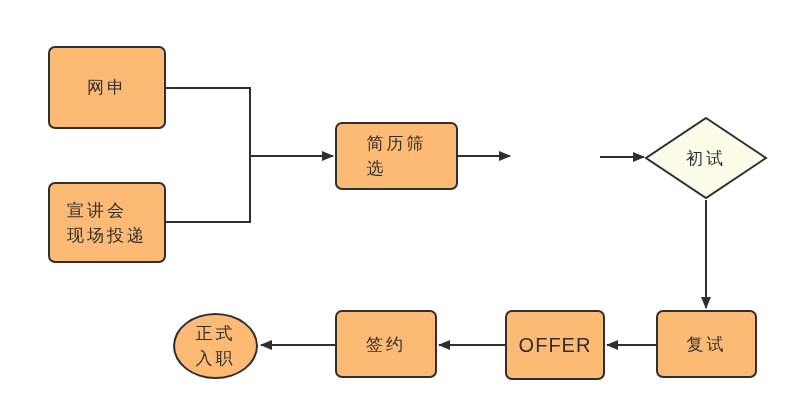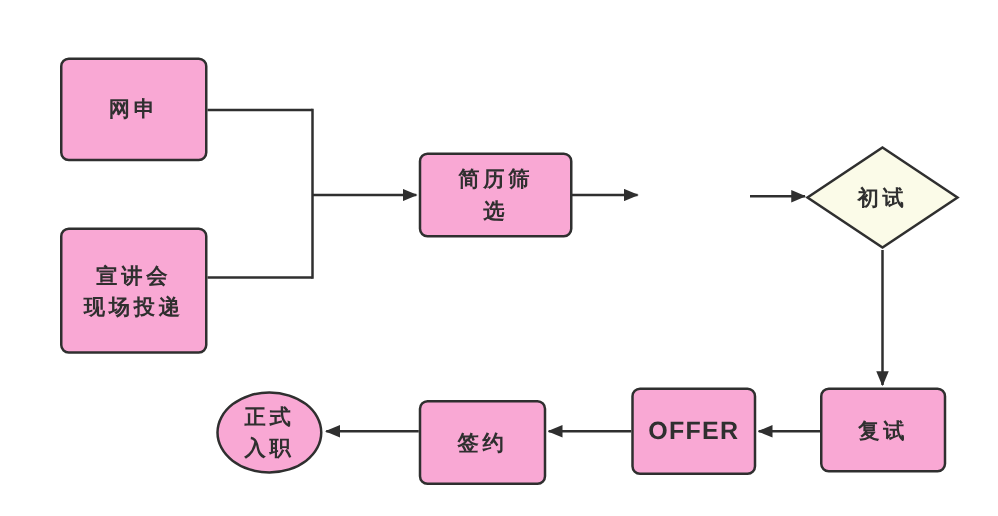--- a/index.html
+++ b/index.html
@@ -3,35 +3,35 @@
 <meta charset="utf-8">
 <style>
   html,body{margin:0;padding:0;background:#ffffff;}
   .canvas{
     position:relative;width:798px;height:413px;background:#ffffff;overflow:hidden;
     font-family:"Liberation Serif","DejaVu Serif",serif;
   }
   .connectors{position:absolute;left:0;top:0;width:798px;height:413px;z-index:1;}
   .node{
     position:absolute;z-index:2;box-sizing:border-box;
-    display:flex;align-items:center;justify-content:center;text-align:center;
-    background:#f9a8d4;border:2px solid #2f2f2f;
-    color:#2f2f2f;font-weight:bold;font-size:17px;line-height:25px;
+    display:flex;align-items:center;justify-content:center;text-align:left;
+    background:#fdba74;border:2px solid #2f2f2f;
+    color:#2f2f2f;font-weight:normal;font-size:17px;line-height:25px;
     letter-spacing:3px;white-space:pre-line;
   }
   .rect{border-radius:7px;}
   .ellipse{border-radius:50%;}
   .node .lbl{white-space:pre-line;}
   .diamond-wrap{
     position:absolute;z-index:2;display:flex;align-items:center;justify-content:center;
     background:transparent;border:none;
   }
   .diamond-wrap svg{position:absolute;left:0;top:0;}
   .diamond-wrap .lbl{
-    position:relative;z-index:3;color:#2f2f2f;font-weight:bold;font-size:17px;
+    position:relative;z-index:3;color:#2f2f2f;font-weight:normal;font-size:17px;
     letter-spacing:3px;text-align:left;
   }
   .offer-text{font-family:"Liberation Sans","DejaVu Sans",sans-serif;font-size:20px;letter-spacing:1px;}
   .watermark{
     position:absolute;right:3px;bottom:6px;z-index:4;
     font-family:"Liberation Sans","DejaVu Sans",sans-serif;
     font-weight:bold;font-size:19px;color:#8c8c8c;letter-spacing:1px;
     text-shadow:1px 1px 0 #ffffff;
   }
 </style>
@@ -63,21 +63,21 @@
 
     <path d="M505,345 H439" stroke="#2f2f2f" stroke-width="2" fill="none" marker-end="url(#arrowhead)"></path>
 
     <path d="M335,345 H261" stroke="#2f2f2f" stroke-width="2" fill="none" marker-end="url(#arrowhead)"></path>
   </svg>
 
   <div class="node rect" style="left:48px;top:46px;width:118px;height:83px;">
     <span class="lbl">网申</span>
   </div>
 
-  <div class="node rect" style="left:48px;top:182px;width:118px;height:101px;">
+  <div class="node rect" style="left:48px;top:182px;width:118px;height:81px;">
     <span class="lbl">宣讲会
 现场投递</span>
   </div>
 
   <div class="node rect" style="left:335px;top:122px;width:123px;height:68px;">
     <span class="lbl">简历筛
 选</span>
   </div>
 
 
@@ -89,21 +89,21 @@
   </div>
 
   <div class="node rect" style="left:656px;top:310px;width:101px;height:68px;">
     <span class="lbl">复试</span>
   </div>
 
   <div class="node rect" style="left:505px;top:310px;width:100px;height:70px;">
     <span class="lbl offer-text">OFFER</span>
   </div>
 
-  <div class="node rect" style="left:335px;top:310px;width:102px;height:68px;margin-top:10px;">
+  <div class="node rect" style="left:335px;top:310px;width:102px;height:68px;">
     <span class="lbl">签约</span>
   </div>
 
   <div class="node ellipse" style="left:173px;top:313px;width:85px;height:66px;">
     <span class="lbl">正式
 入职</span>
   </div>
 
 
 </div>

